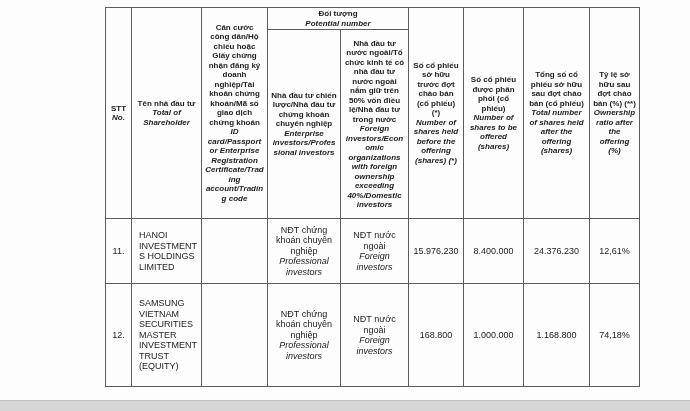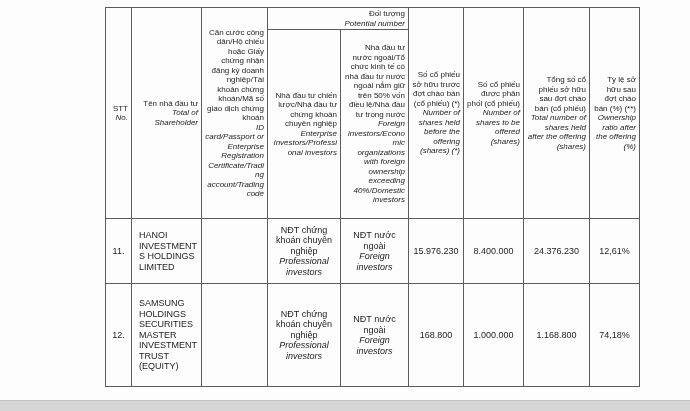--- a/index.html
+++ b/index.html
@@ -24,22 +24,21 @@
     border: 1px solid #5c5c5c;
     padding: 1px 3px;
     vertical-align: middle;
     text-align: center;
     overflow-wrap: break-word;
     word-break: break-word;
   }
   .tbl th {
     font-size: 8px;
     line-height: 9.5px;
-    font-weight: normal;
-    text-align: right;
+    font-weight: bold;
   }
   .tbl td {
     font-size: 9px;
     line-height: 10.5px;
     font-weight: normal;
   }
   .en { font-style: italic; display: block; }
   tr.h1 { height: 22px; }
   tr.h2 { height: 189px; }
   tr.r11 { height: 65px; }
@@ -137,21 +136,21 @@
         <span class="en">Foreign investors</span>
       </td>
       <td>15.976.230</td>
       <td>8.400.000</td>
       <td>24.376.230</td>
       <td>12,61%</td>
     </tr>
 
     <tr class="r12">
       <td>12.</td>
-      <td class="name">SAMSUNG HOLDINGS SECURITIES MASTER INVESTMENT TRUST (EQUITY)</td>
+      <td class="name">SAMSUNG VIETNAM SECURITIES MASTER INVESTMENT TRUST (EQUITY)</td>
       <td></td>
       <td>
         <span>NĐT chứng khoán chuyên nghiệp</span>
         <span class="en">Professional investors</span>
       </td>
       <td>
         <span>NĐT nước ngoài</span>
         <span class="en">Foreign investors</span>
       </td>
       <td>168.800</td>

